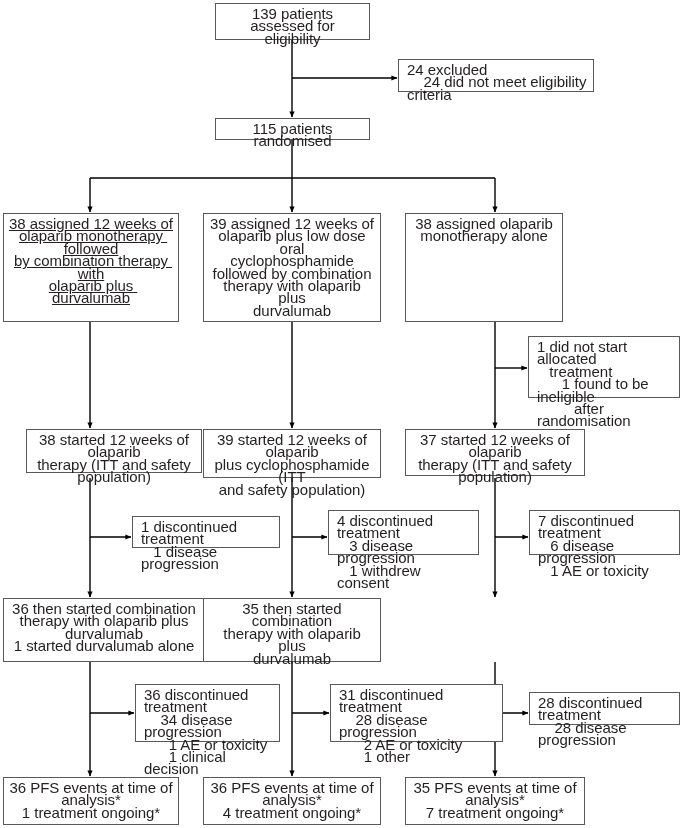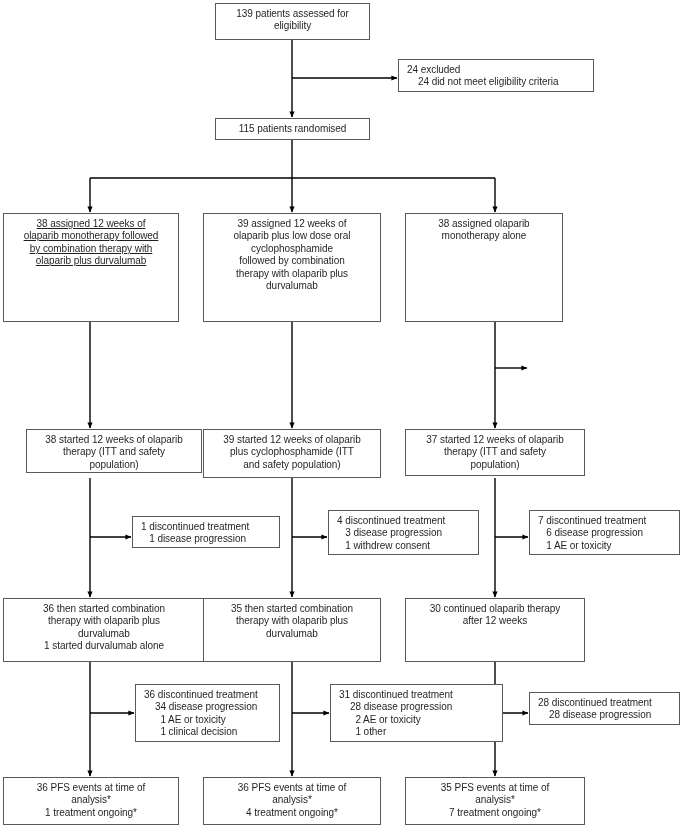--- a/index.html
+++ b/index.html
@@ -32,21 +32,21 @@
     border: 1px solid #58595b;
     background: #ffffff;
     display: flex;
     flex-direction: column;
     justify-content: flex-start;
     z-index: 2;
   }
   .node .txt {
     display: block;
     white-space: pre-wrap;
-    font-size: 10px;
+    font-size: 15px;
     line-height: 12.4px;
     padding: 4px 4px 3px 4px;
     letter-spacing: -0.05px;
   }
   .center .txt { text-align: center; }
   .left .txt   { text-align: left; padding-left: 8px; }
 </style>
 </head>
 <body>
 
@@ -124,20 +124,26 @@
 followed by combination
 therapy with olaparib plus
 durvalumab</span>
   </div>
 
   <div class="node center" style="left:405px; top:213px; width:158px; height:109px;align-items:center;">
     <span class="txt">38 assigned olaparib
 monotherapy alone</span>
   </div>
 
+  <div class="node left" style="left:528px; top:336px; width:152px; height:62px;">
+    <span class="txt">1 did not start allocated
+   treatment
+      1 found to be ineligible
+         after randomisation</span>
+  </div>
 
   <div class="node center" style="left:3px; top:429px; width:176px; height:44px;margin-left:23px;">
     <span class="txt">38 started 12 weeks of olaparib
 therapy (ITT and safety
 population)</span>
   </div>
 
   <div class="node center" style="left:203px; top:429px; width:178px; height:49px;">
     <span class="txt">39 started 12 weeks of olaparib
 plus cyclophosphamide (ITT
@@ -173,24 +179,20 @@
 durvalumab
 1 started durvalumab alone</span>
   </div>
 
   <div class="node center" style="left:203px; top:598px; width:178px; height:64px;">
     <span class="txt">35 then started combination
 therapy with olaparib plus
 durvalumab</span>
   </div>
 
-  <div class="node center" style="left:405px; top:598px; width:180px; height:64px;">
-    <span class="txt">30 continued olaparib therapy
-after 12 weeks</span>
-  </div>
 
   <div class="node left" style="left:135px; top:684px; width:145px; height:58px;">
     <span class="txt">36 discontinued treatment
     34 disease progression
       1 AE or toxicity
       1 clinical decision</span>
   </div>
 
   <div class="node left" style="left:330px; top:684px; width:173px; height:58px;">
     <span class="txt">31 discontinued treatment

